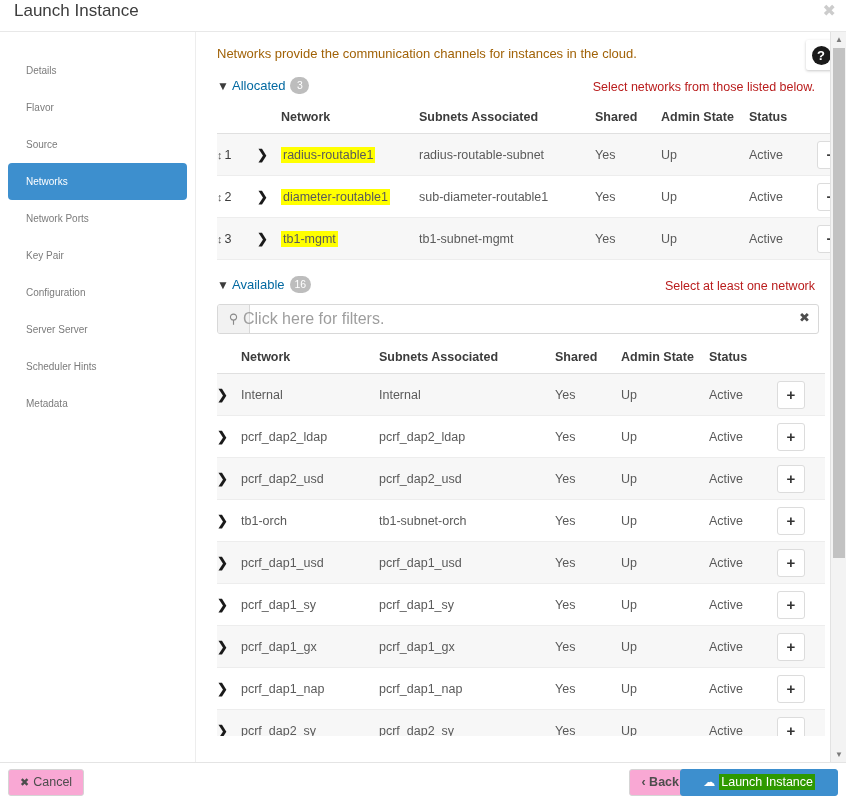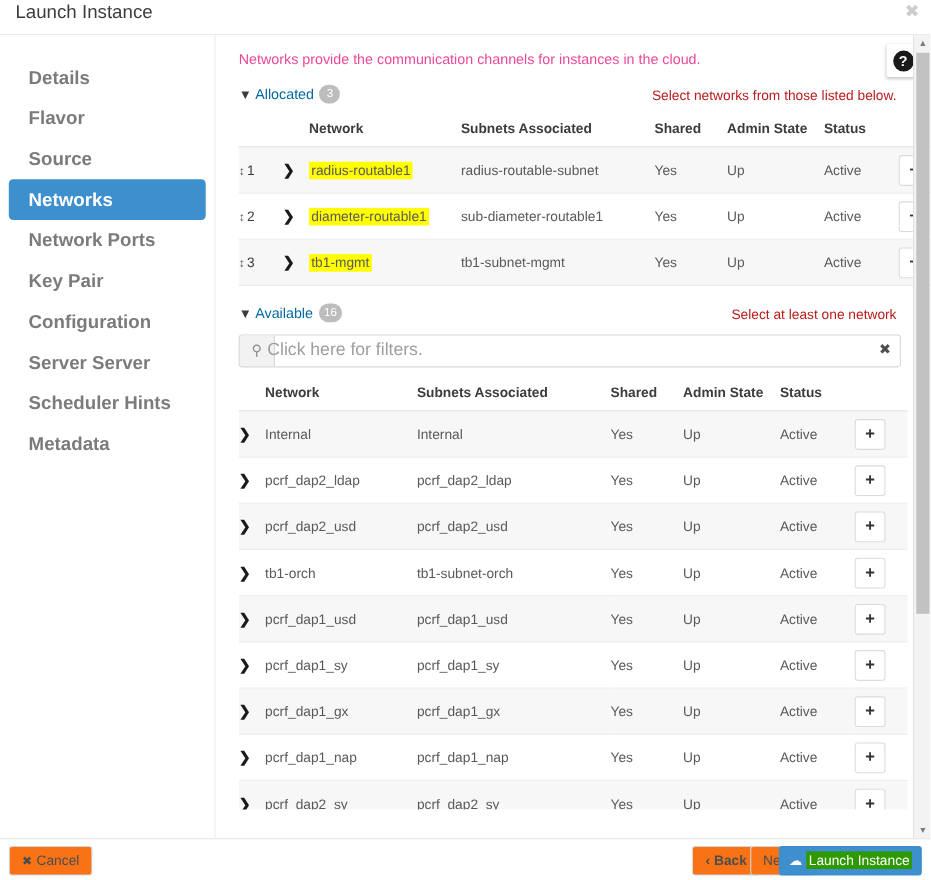--- a/index.html
+++ b/index.html
@@ -35,32 +35,32 @@
   
   .sidebar {
     position: absolute; left: 0; top: 32px; width: 196px; height: 730px;
     background: #ffffff;
     border-right: 1px solid #ededed;
     padding-top: 20px;
   }
   .nav-item {
     display: block; height: 37px; line-height: 37px;
     padding-left: 18px; margin: 0 8px 0 8px;
-    color: #7b7b7b; font-size: 17px; border-radius: 4px;
-    cursor: pointer; white-space: nowrap; font-weight: bold;
+    color: #7b7b7b; font-size: 10px; border-radius: 4px;
+    cursor: pointer; white-space: nowrap;
   }
   .nav-item.active { background: #3d8fce; color: #ffffff; }
 
   
   .main {
     position: absolute; left: 197px; top: 32px;
     width: 632px; height: 730px; background: #ffffff;
     padding: 14px 10px 0 20px;
   }
-  .intro { font-size: 13px; color: #ec4899; margin: 0 0 16px 0; }
+  .intro { font-size: 13px; color: #a16207; margin: 0 0 16px 0; }
 
   .section-head {
     position: relative; height: 22px; margin-bottom: 5px;
   }
   .chev-down {
     display: inline-block; width: 12px; color: #3c3c3c; font-size: 12px;
     font-weight: bold; margin-right: 3px; vertical-align: middle;
   }
   .section-label {
     font-size: 13px; color: #0369a1; vertical-align: middle;
@@ -166,30 +166,30 @@
     background: #c2c2c2; border-radius: 0; cursor: pointer;
   }
 
   
   .footer {
     position: absolute; left: 0; bottom: 0; width: 846px; height: 38px;
     background: #ffffff; border-top: 1px solid #e4e4e4;
   }
   .btn {
     position: absolute; top: 6px; height: 27px; line-height: 25px;
-    border: 1px solid #d5d5d5; border-radius: 3px; background: #f97316;
+    border: 1px solid #d5d5d5; border-radius: 3px; background: #f9a8d4;
     font-size: 12.5px; color: #4d4d4d; padding: 0 11px; cursor: pointer;
     font-family: "Liberation Sans", sans-serif; white-space: nowrap;
   }
   .btn-cancel { left: 8px; }
   .btn-back { right: 155px; font-weight: bold; }
   .btn-next { right: 107px; }
   .btn-launch {
     right: 8px; background: #3d8fce; border-color: #3d8fce; color: #ffffff;
-    padding: 0 8px;
+    padding: 0 22px;
   }
   .launch-hl { background: #2e9900; padding: 1px 2px; }
   .cloud-ico { display: inline-block; margin-right: 4px; font-size: 12px; vertical-align: middle; }
   .xmark { font-size: 11px; margin-right: 4px; }
 </style>
 </head>
 <body>
 
 <div id="root">
 

